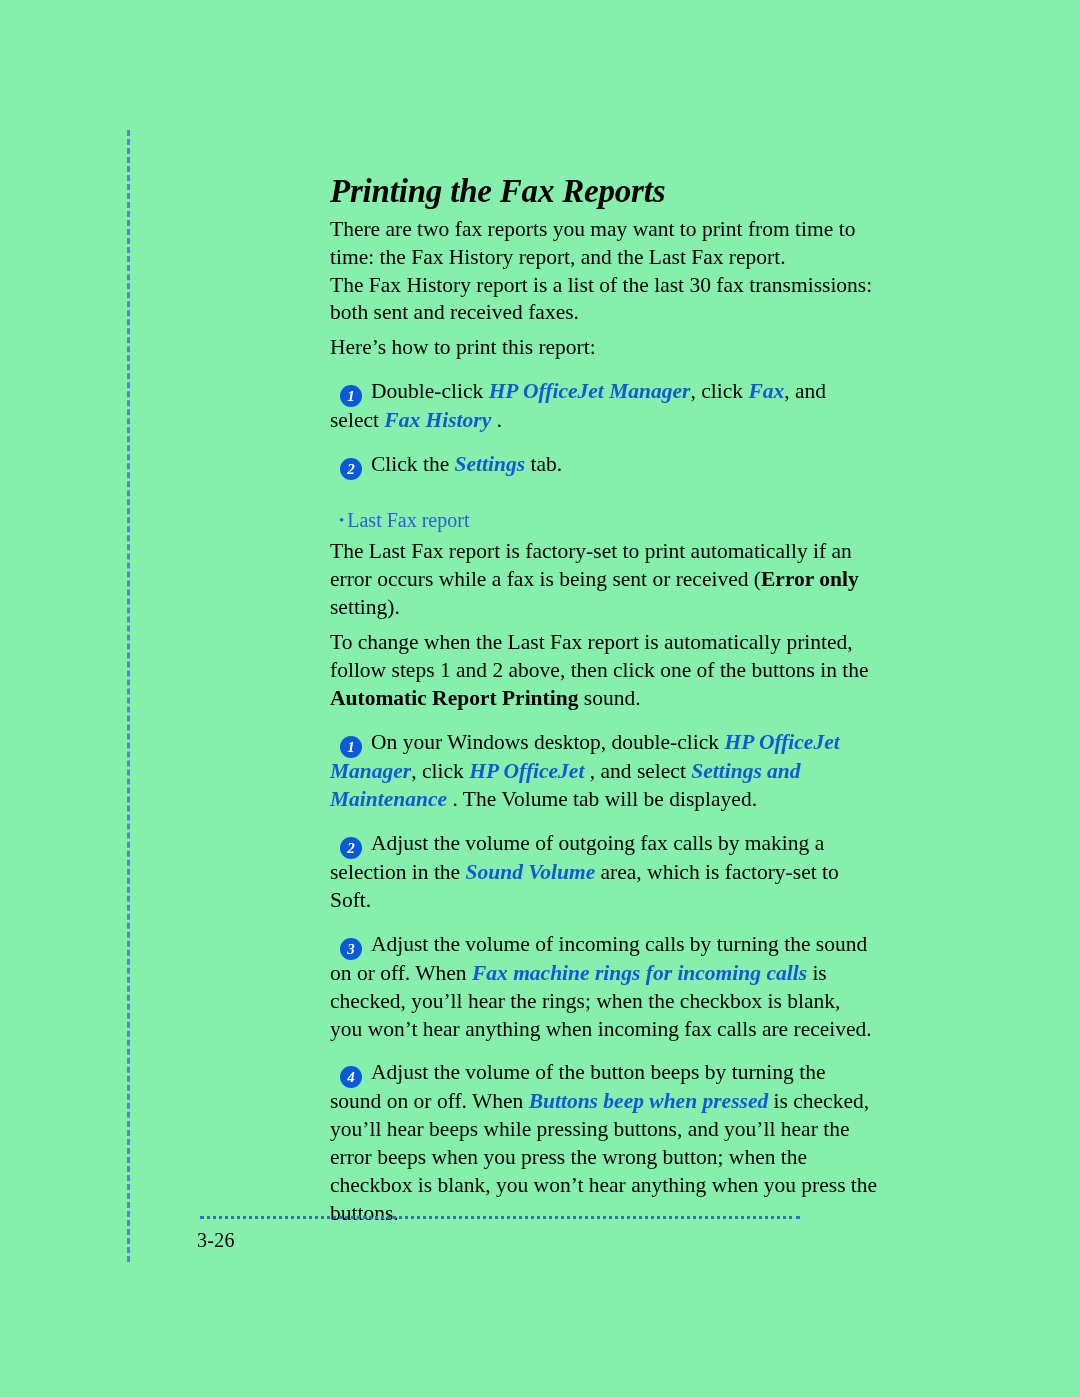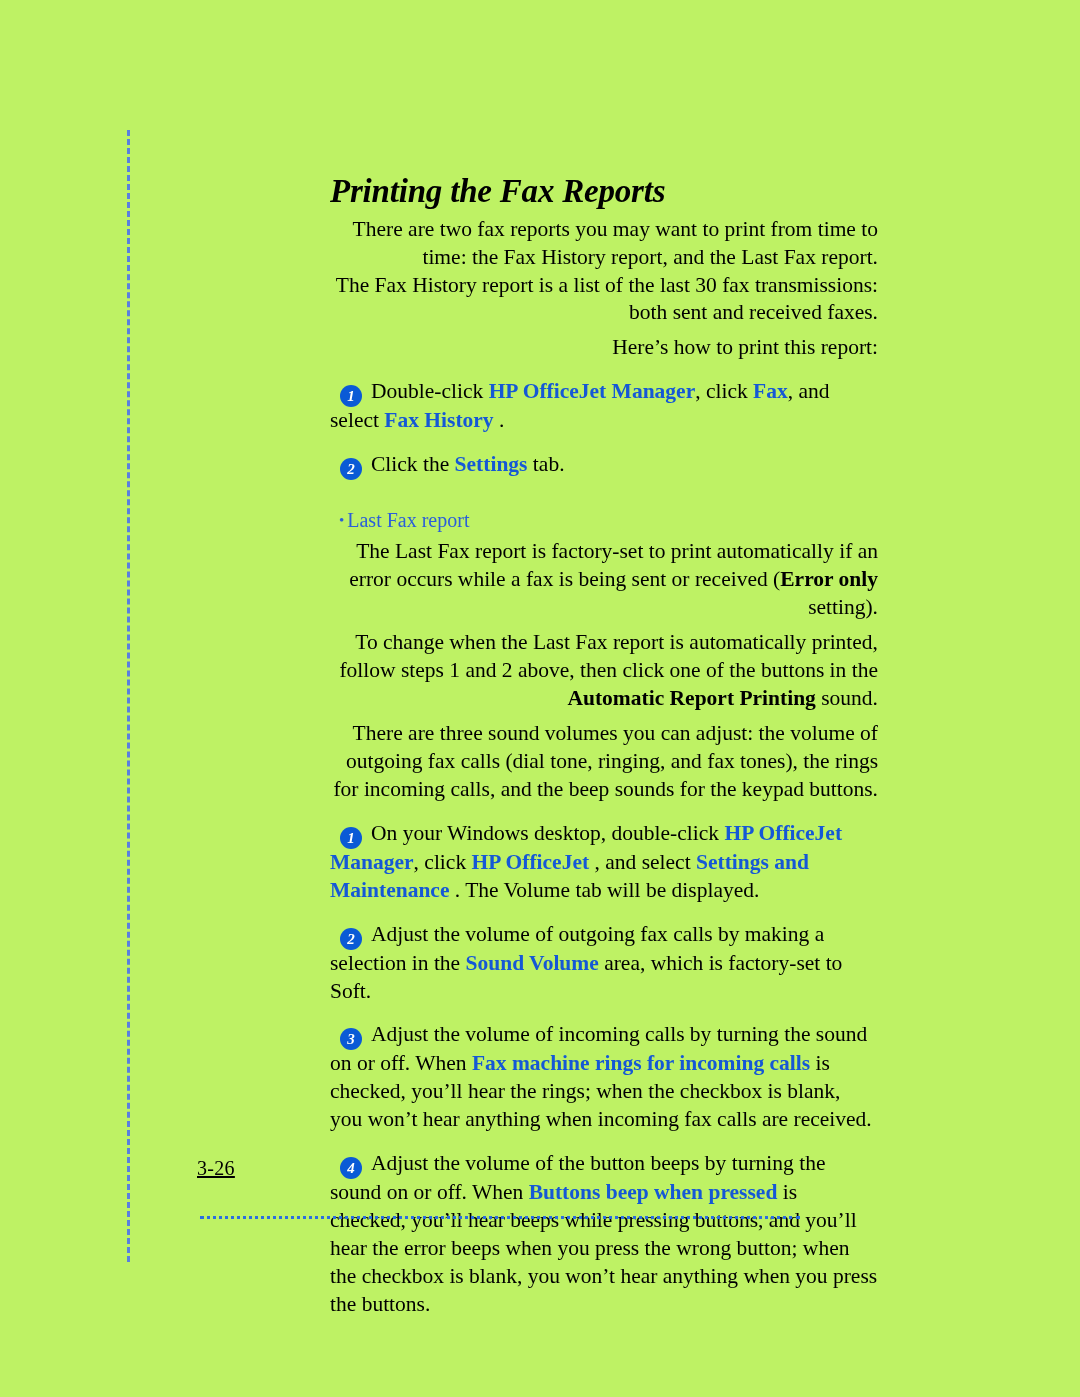--- a/index.html
+++ b/index.html
@@ -13,21 +13,21 @@
     position: relative;
     font-family: "Liberation Serif", "DejaVu Serif", serif;
     color: #000000;
     overflow: hidden;
   }
 
   
   .page {
     position: absolute;
     inset: 0;
-    background: #bef264;
+    background: #86efac;
     padding-left: 39px;
   }
 
   
   .margin-rule {
     position: absolute;
     left: 127px;
     top: 130px;
     width: 0;
     height: 1132px;
@@ -52,21 +52,21 @@
     letter-spacing: -0.2px;
   }
   .title-1 { padding-top: 174px; }
   .title-2 { padding-top: 31px; }
 
   
   p.body {
     font-size: 21.5px;
     line-height: 1.30;
     margin: 7px 0 0 0;
-    text-align: right;
+    text-align: left;
   }
   p.tight { margin-top: 0; }
 
   
   .bullet-head {
     font-size: 20px;
     color: #2b5fd9;
     margin: 28px 0 6px 9px;
     line-height: 1.2;
   }
@@ -98,41 +98,41 @@
     vertical-align: -3px;
     margin-left: 10px;
     margin-right: 9px;
     font-family: "Liberation Serif", "DejaVu Serif", serif;
   }
 
   
   .ui {           
     color: #1558d6;
     font-weight: bold;
+    font-style: italic;
   }
   .em {           
     font-weight: bold;
   }
 
   
   .footer-rule {
     position: absolute;
     left: 200px;
     top: 1216px;
     width: 600px;
     height: 0;
     border-top: 3px dotted #2b6fe0;
   }
   .page-number {
     position: absolute;
     left: 197px;
-    top: 1157px;
+    top: 1229px;
     font-size: 20px;
     letter-spacing: 0.3px;
-    text-decoration: underline;
   }
 </style>
 </head>
 <body>
 
 <div class="page">
 
   <div class="margin-rule"></div>
 
   <div class="content">
@@ -157,21 +157,20 @@
 
     <div class="bullet-head">
       <span class="dot">•</span><span>Last Fax report</span>
     </div>
 
     <p class="body tight"><span>The Last Fax report is factory-set to print automatically if an error occurs while a fax is being sent or received (</span><span class="em">Error only</span><span>  setting).</span></p>
 
     <p class="body"><span>To change when the Last Fax report is automatically printed, follow steps 1 and 2 above, then click one of the buttons in the </span><span class="em">Automatic Report Printing</span><span>  sound.</span></p>
 
 
-    <p class="body">There are three sound volumes you can adjust: the volume of outgoing fax calls (dial tone, ringing, and fax tones), the rings for incoming calls, and the beep sounds for the keypad buttons.</p>
 
     <div class="step">
       <span class="marker">1</span><span>On your Windows desktop, double-click </span><span class="ui">HP OfficeJet Manager</span><span>, click </span><span class="ui">HP OfficeJet</span><span> , and select </span><span class="ui">Settings and Maintenance</span><span> . The Volume tab will be displayed.</span>
     </div>
 
     <div class="step">
       <span class="marker">2</span><span>Adjust the volume of outgoing fax calls by making a selection in the </span><span class="ui">Sound Volume</span><span>  area, which is factory-set to Soft.</span>
     </div>
 
     <div class="step">

